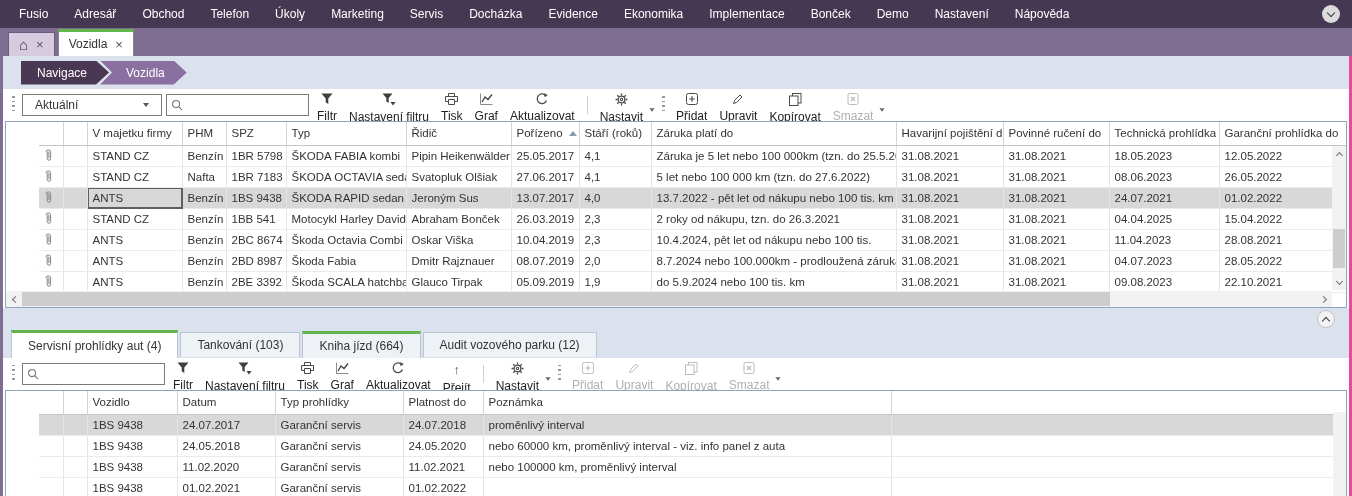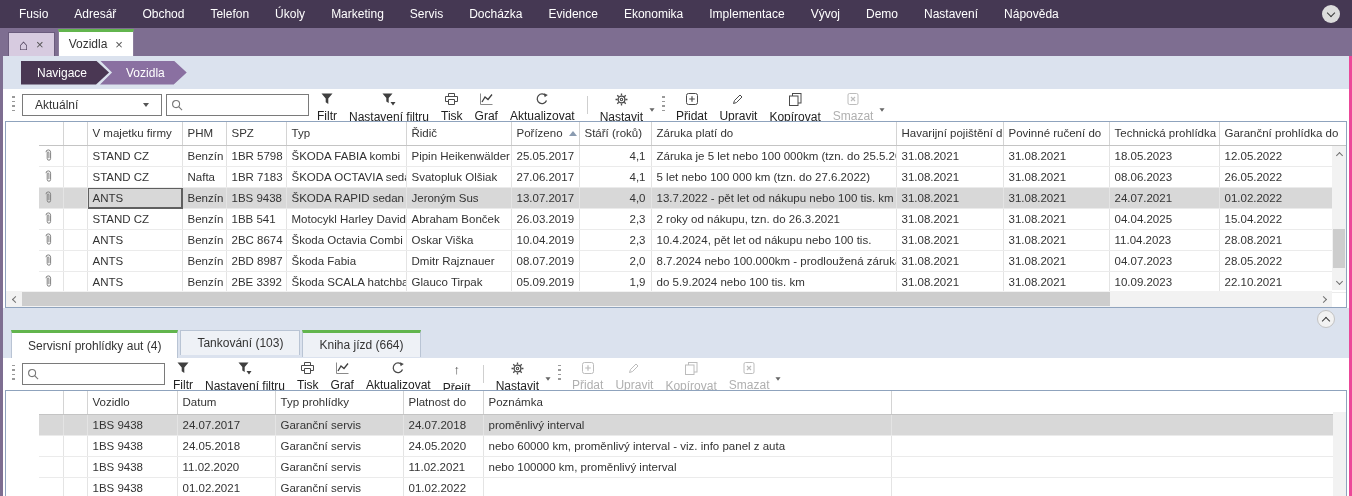--- a/index.html
+++ b/index.html
@@ -67,21 +67,21 @@
   .grid-wrap.top { height:187px; }
   .grid-wrap.bottom { height:112px; border-bottom:none; }
   table.grid { border-collapse:collapse; table-layout:fixed; width:1325px; font-size:11.5px; }
   table.grid th { height:23px; font-weight:400; text-align:left; padding:0 5px; color:#333;
     border-right:1px solid #d4d4d4; border-bottom:1px solid #c4c4c4; background:#fff;
     white-space:nowrap; overflow:hidden; }
   table.grid td { height:21px; padding:0 5px; border-right:1px solid #e4e4e4; border-bottom:1px solid #ebebeb;
     white-space:nowrap; overflow:hidden; background:#fff; }
   table.grid tr.selected td { background:#d8d8d8; }
   table.grid td.cell-focus { box-shadow:inset 0 0 0 1px #5f5f5f; border:1px solid #5f5f5f; }
-  td.num, th.num { text-align:right; }
+  td.num, th.num { }
   .sort-asc { display:inline-block; width:0; height:0; border-left:4px solid transparent;
     border-right:4px solid transparent; border-bottom:5px solid #8a9bb0; margin-left:6px; }
   th .hdr-flex { display:flex; align-items:center; }
 
   
   .vscroll { position:absolute; top:24px; right:0; bottom:17px; width:14px; background:#f2f2f2;
     display:flex; flex-direction:column; }
   .vs-btn { height:15px; display:flex; align-items:center; justify-content:center; }
   .vs-btn .chev { width:5px; height:5px; border-color:#707070; }
   .vs-track { flex:1; position:relative; }
@@ -95,21 +95,21 @@
   .hs-thumb { height:14px; background:#cdcdcd; width:1088px; }
   .hs-spacer { flex:1; }
   .vtrack2 { position:absolute; top:21px; right:0; bottom:0; width:13px; background:#f2f2f2; }
 
   
   .splitter-gap { height:22px; background:#dbe2ee; display:flex; align-items:center; justify-content:flex-end; padding-right:14px; }
   .collapse-circle { width:18px; height:18px; border-radius:50%; background:#f2f2f2; border:1px solid #c2c2c2;
     display:flex; align-items:center; justify-content:center; }
 
   
-  .bottom-tabs { height:28px; background:#dbe2ee; display:flex; align-items:flex-start; padding-left:8px; gap:2px; }
+  .bottom-tabs { height:28px; background:#dbe2ee; display:flex; align-items:center; padding-left:8px; gap:2px; }
   .btab { height:25px; display:flex; align-items:center; padding:0 16px; background:#eef1f6;
     border:1px solid #b9c4d4; border-bottom:none; color:#333; white-space:nowrap; }
   .btab.active { background:#fff; border-top:3px solid #62b54d; height:28px; }
   .btab.greentop { border-top:3px solid #62b54d; height:27px; }
 
   svg.icon { display:block; }
 </style>
 </head>
 <body>
 
@@ -122,21 +122,21 @@
         <span class="menu-item">Adresář</span>
         <span class="menu-item">Obchod</span>
         <span class="menu-item">Telefon</span>
         <span class="menu-item">Úkoly</span>
         <span class="menu-item">Marketing</span>
         <span class="menu-item">Servis</span>
         <span class="menu-item">Docházka</span>
         <span class="menu-item">Evidence</span>
         <span class="menu-item">Ekonomika</span>
         <span class="menu-item">Implementace</span>
-        <span class="menu-item">Vývoj</span>
+        <span class="menu-item">Bonček</span>
         <span class="menu-item">Demo</span>
         <span class="menu-item">Nastavení</span>
         <span class="menu-item">Nápověda</span>
       </nav>
     <span class="menubar-circle">
         <i class="chev down"></i>
       </span>
   </header>
 
   <div class="tabstrip">
@@ -453,21 +453,21 @@
                 <td>ANTS</td>
                 <td>Benzín</td>
                 <td>2BE 3392</td>
                 <td>Škoda SCALA hatchback</td>
                 <td>Glauco Tirpak</td>
                 <td>05.09.2019</td>
                 <td class="num">1,9</td>
                 <td>do 5.9.2024 nebo 100 tis. km</td>
                 <td>31.08.2021</td>
                 <td>31.08.2021</td>
-                <td>10.09.2023</td>
+                <td>09.08.2023</td>
                 <td>22.10.2021</td>
               </tr>
             </tbody>
         </table>
         <div class="vscroll">
           <span class="vs-btn">
               <i class="chev up"></i>
             </span>
           <span class="vs-track">
               <span class="vs-thumb"></span>
@@ -497,20 +497,23 @@
 
     <div class="bottom-tabs">
       <div class="btab active">
           <span>Servisní prohlídky aut (4)</span>
         </div>
       <div class="btab">
           <span>Tankování (103)</span>
         </div>
       <div class="btab greentop">
           <span>Kniha jízd (664)</span>
+        </div>
+      <div class="btab">
+          <span>Audit vozového parku (12)</span>
         </div>
     </div>
 
     <div class="panel">
       <div class="toolbar">
         <span class="drag-dots"></span>
         <div class="searchbox">
           <span class="ico">
             <svg class="icon" width="12" height="12" viewBox="0 0 13 13">
                 <circle cx="5.5" cy="5.5" r="3.8" fill="none" stroke="#777" stroke-width="1.2"></circle>

